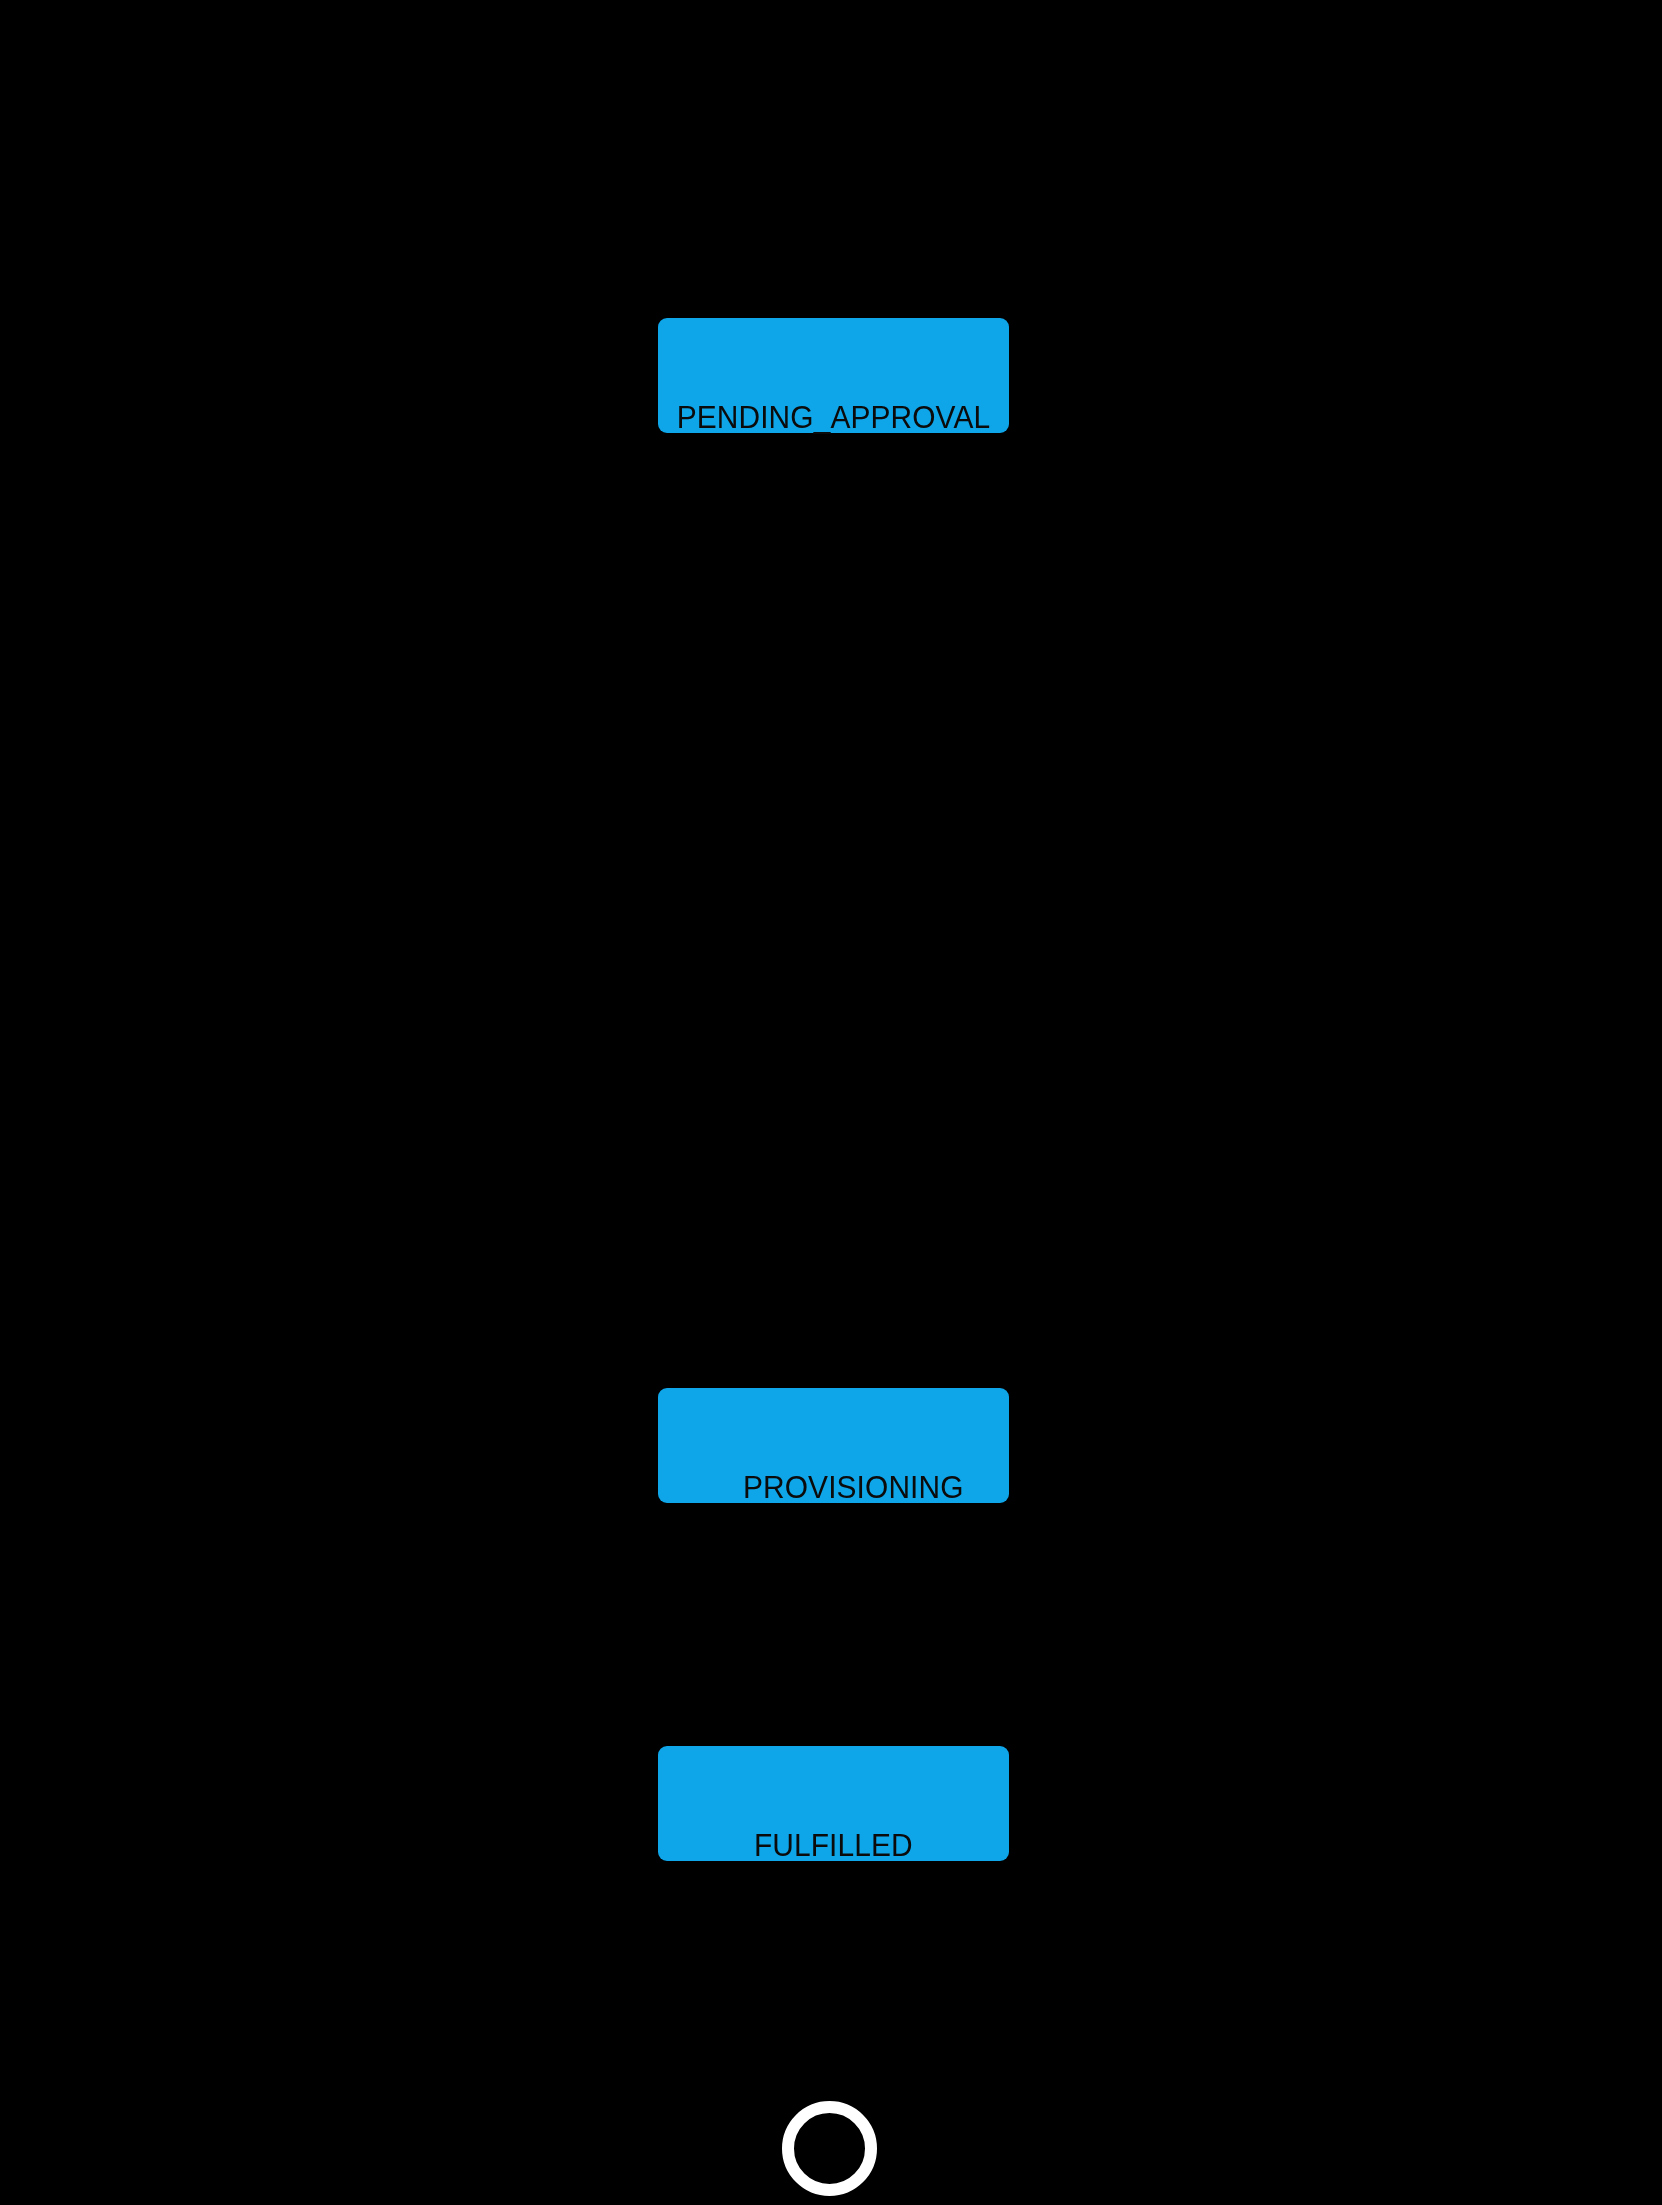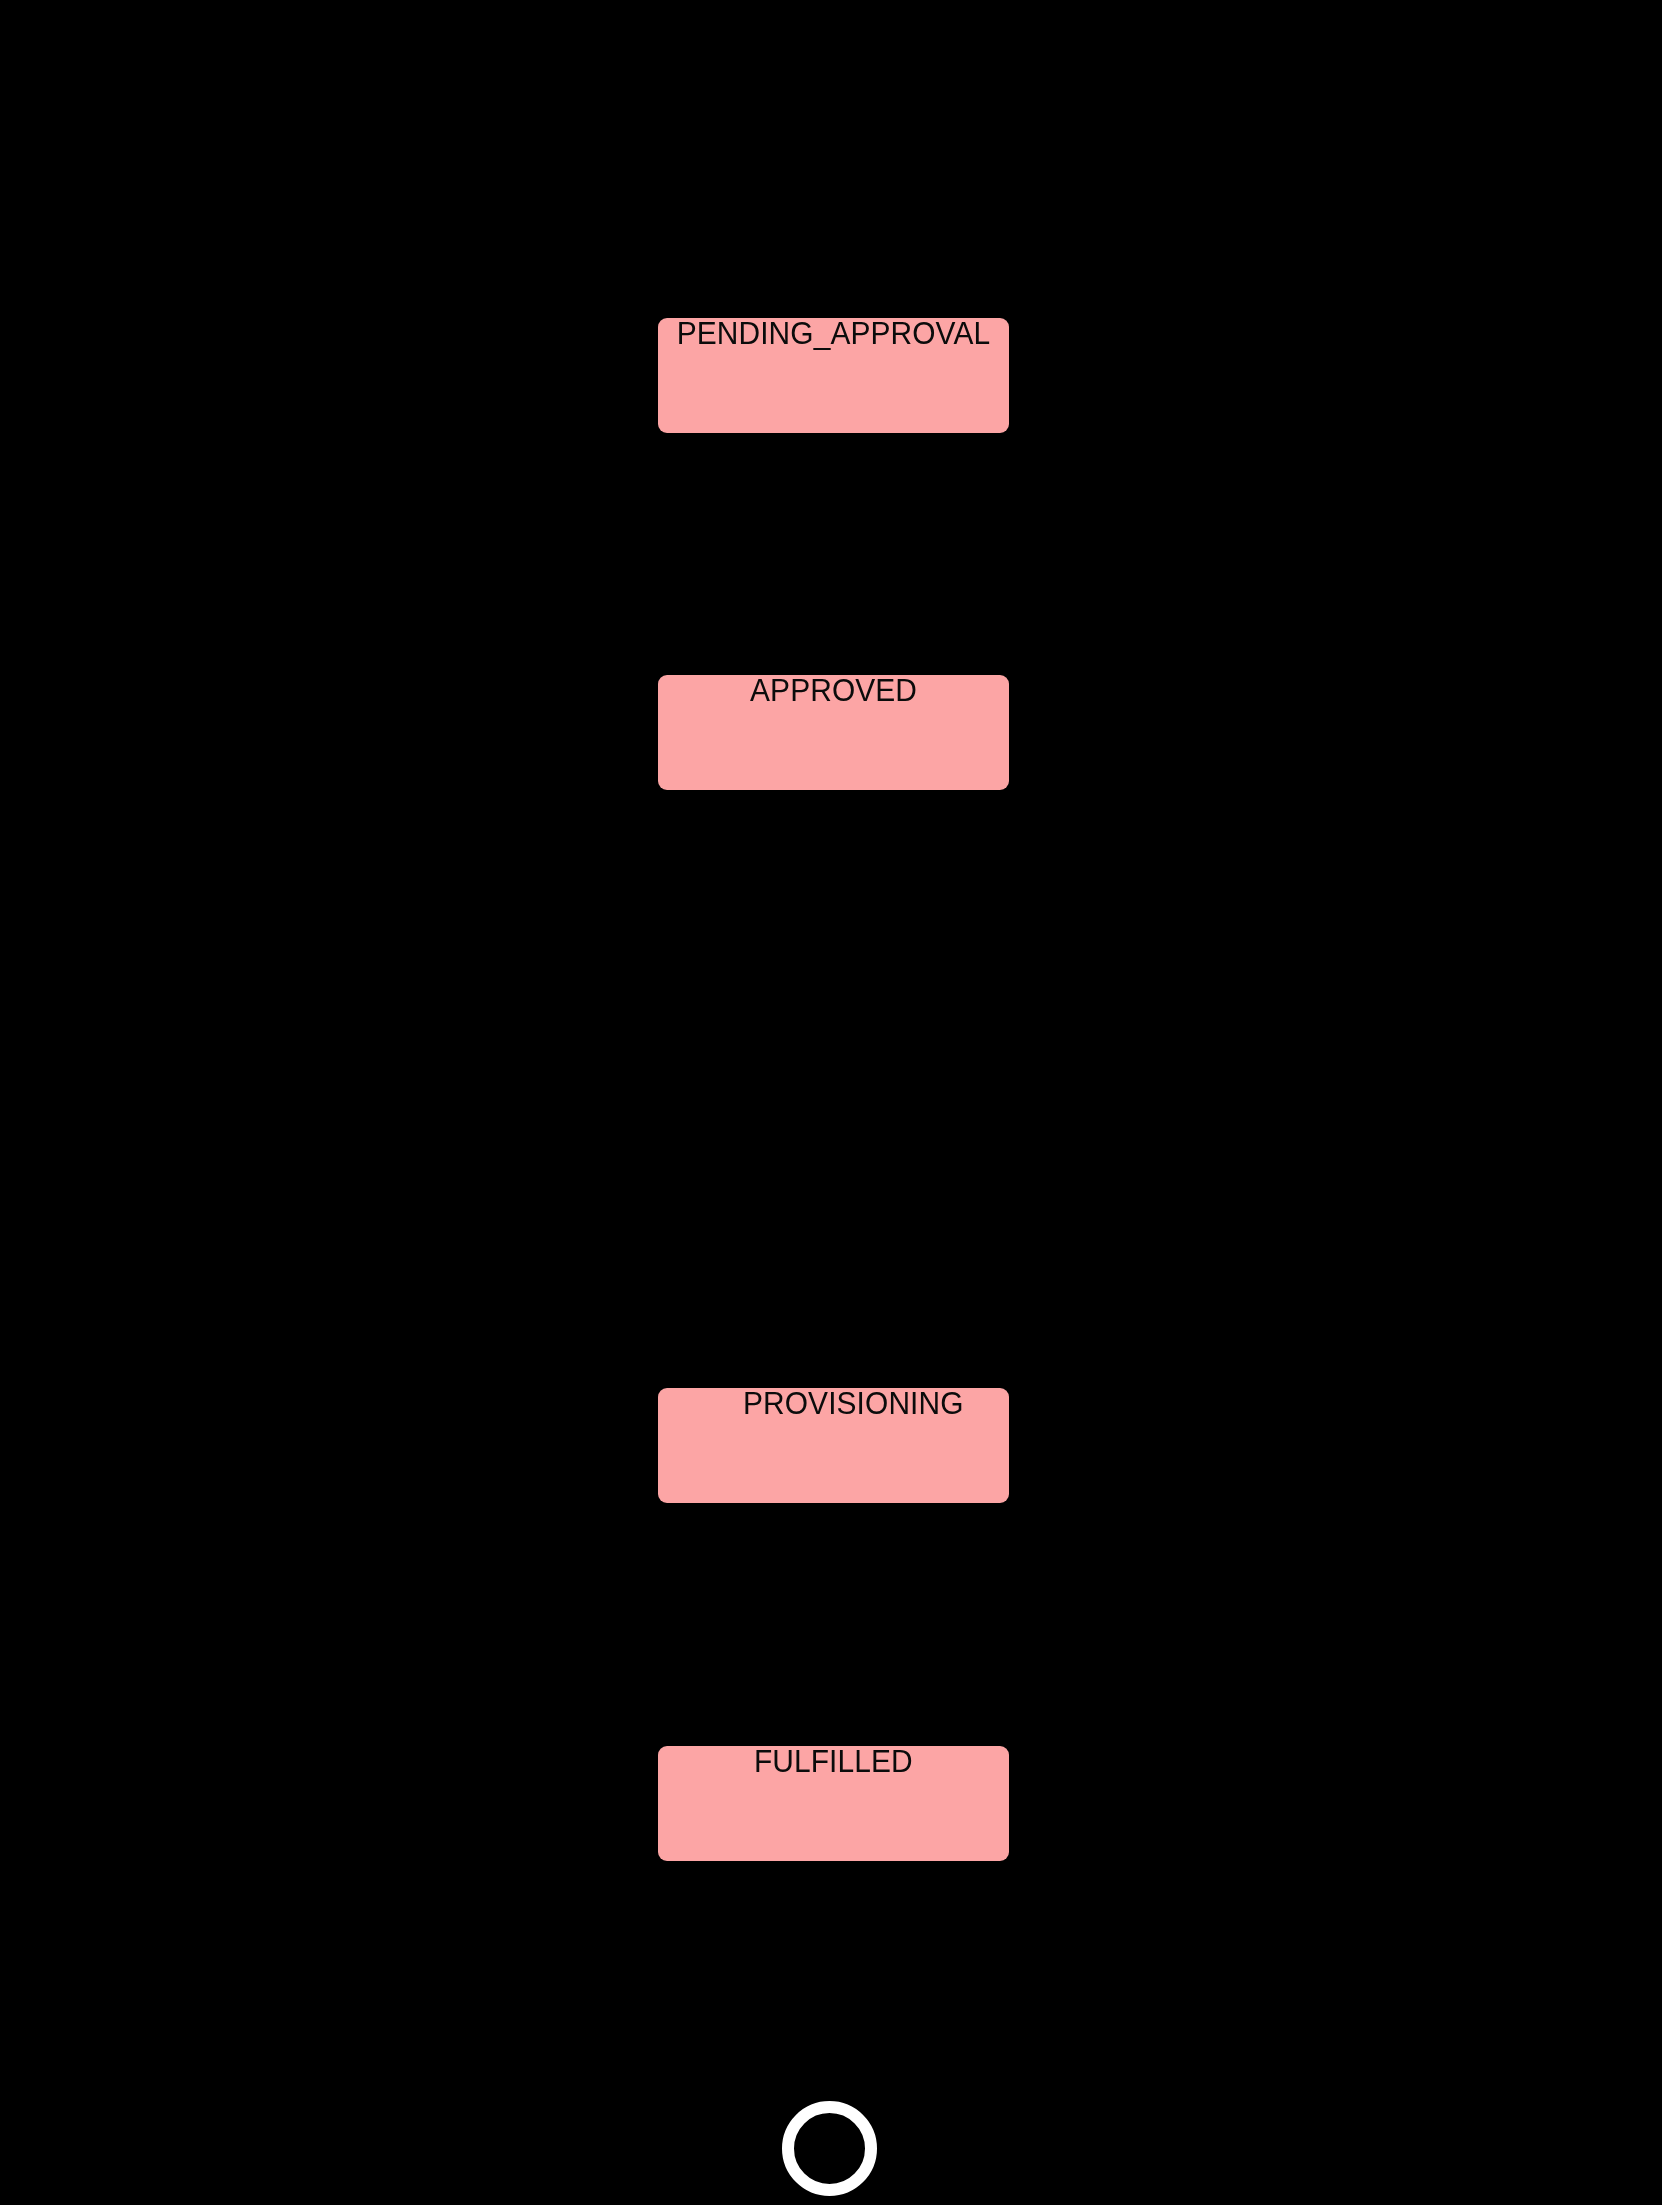--- a/index.html
+++ b/index.html
@@ -15,23 +15,23 @@
     background: #000000;
     overflow: hidden;
     font-family: "Liberation Sans", "DejaVu Sans", sans-serif;
   }
 
   
   .node {
     position: absolute;
     box-sizing: border-box;
     display: flex;
-    align-items: flex-start;
+    align-items: flex-end;
     justify-content: center;
-    background: #fca5a5;
+    background: #0ea5e9;
     border-radius: 9px;
     width: 351px;
     height: 115px;
     left: 658px;
   }
   .node-label {
     font-size: 31px;
     line-height: 1;
     font-weight: 400;
     color: #0b0b0b;
@@ -82,23 +82,20 @@
   <div class="edge edge-0"></div>
   <div class="edge edge-1"></div>
   <div class="edge edge-2"></div>
   <div class="edge edge-3"></div>
   <div class="edge edge-4"></div>
 
   <div class="node node-0">
     <span class="node-label">PENDING_APPROVAL</span>
   </div>
 
-  <div class="node node-1">
-    <span class="node-label">APPROVED</span>
-  </div>
 
 
   <div class="node node-3">
     <span class="node-label">PROVISIONING</span>
   </div>
 
   <div class="node node-4">
     <span class="node-label">FULFILLED</span>
   </div>
 

